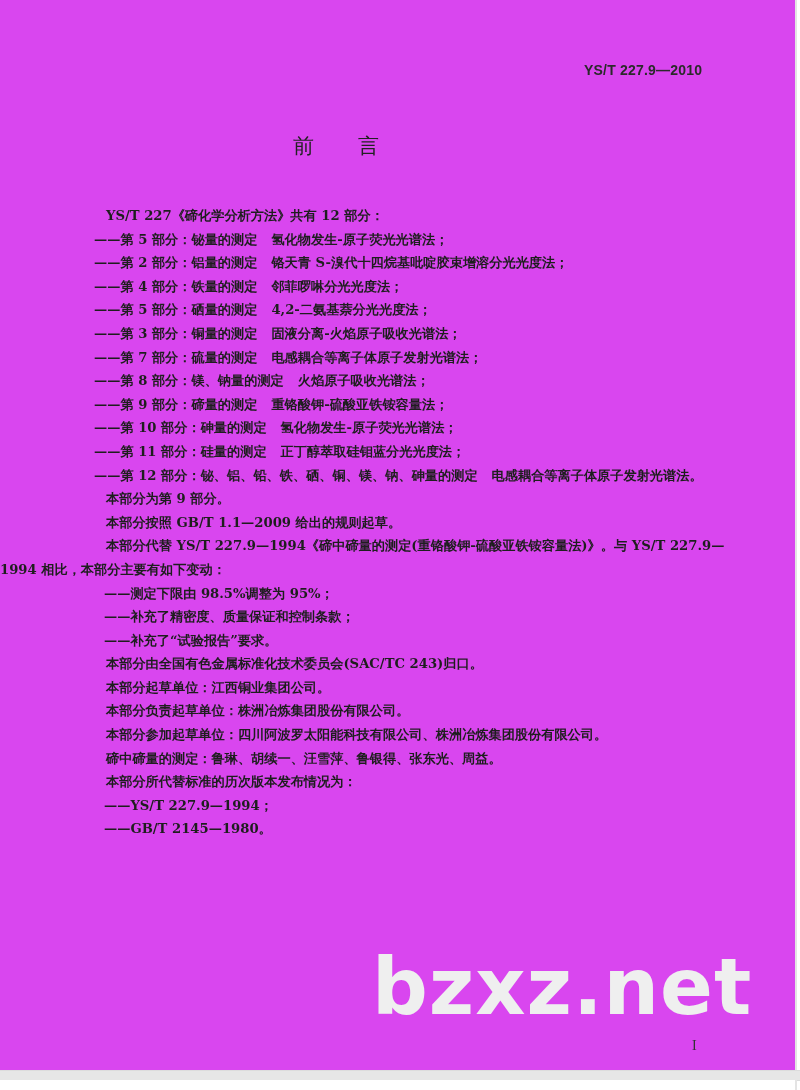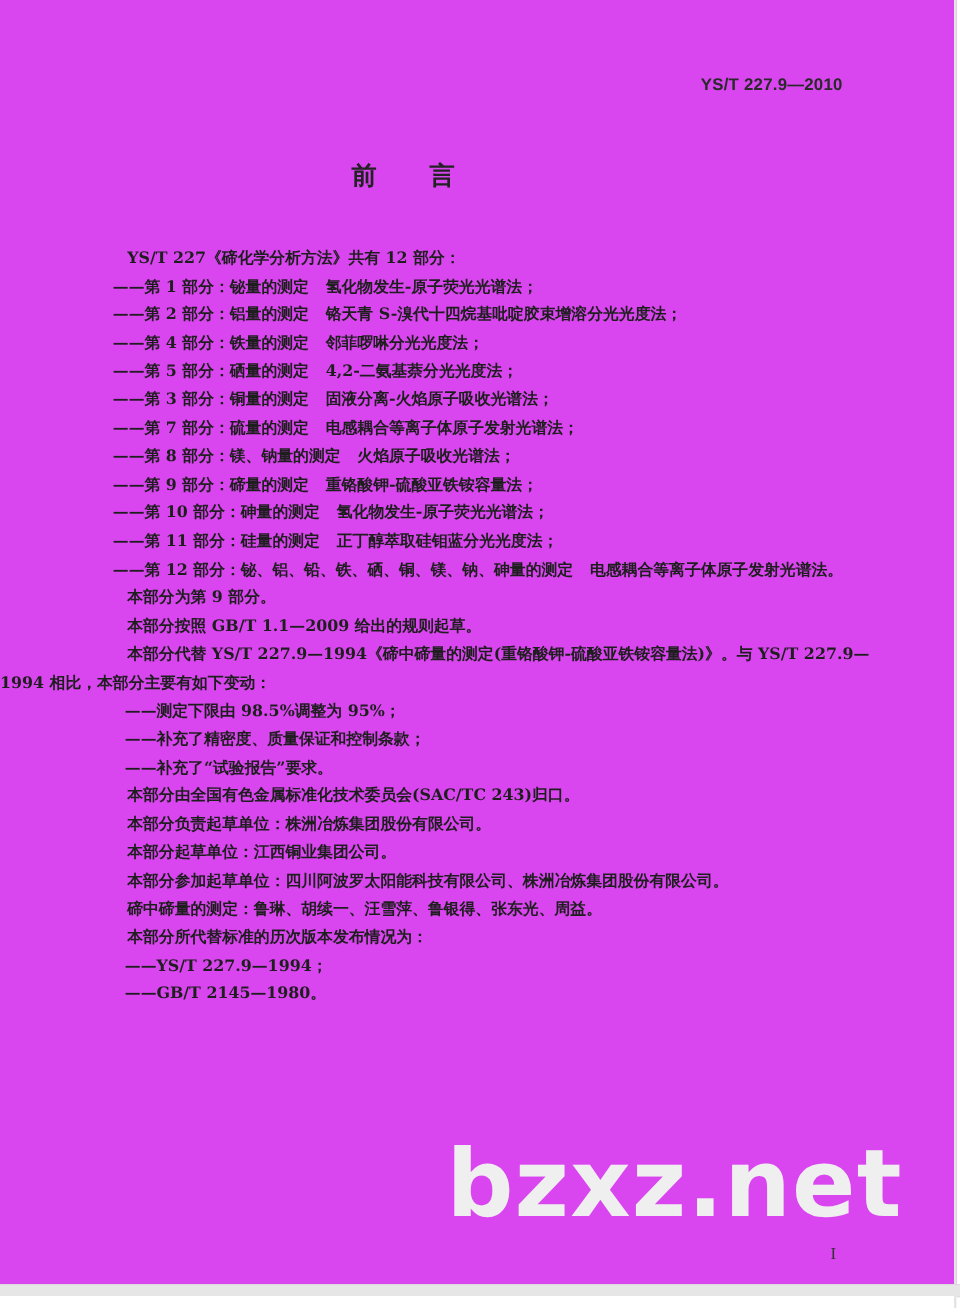--- a/index.html
+++ b/index.html
@@ -31,21 +31,21 @@
   .std-code {
     position: absolute; top: 62px; left: 584px;
     font-family: "Liberation Sans", "DejaVu Sans", sans-serif;
     font-weight: bold; font-size: 14px; letter-spacing: 0.2px;
     color: #2a2a2a;
   }
   .title {
     position: absolute; top: 132px; left: 0; width: 672px;
     text-align: center;
     font-family: "DejaVu Sans", sans-serif;
-    font-weight: bold; font-size: 21px;
+    font-weight: normal; font-size: 21px;
     color: #222;
   }
   .title span { display: inline-block; }
   .title .gap { width: 44px; }
   .body {
     position: absolute; top: 204px; left: 0; width: 648px;
     font-size: 13.2px; line-height: 23.6px;
     font-weight: bold;
   }
   .line { position: relative; white-space: nowrap; height: 23.6px; }
@@ -71,21 +71,21 @@
   <div class="std-code">YS/T 227.9—2010</div>
 
   <div class="title">
     <span>前</span><span class="gap"></span><span>言</span>
   </div>
 
   <div class="body">
     <div class="line p">YS/T 227《碲化学分析方法》共有 12 部分：</div>
 
     <div>
-      <div class="line li"><span>——</span><span>第 1 部分：铋量的测定</span><span class="sp"></span><span>氢化物发生-原子荧光光谱法；</span></div>
+      <div class="line li"><span>——</span><span>第 5 部分：铋量的测定</span><span class="sp"></span><span>氢化物发生-原子荧光光谱法；</span></div>
       <div class="line li"><span>——</span><span>第 2 部分：铝量的测定</span><span class="sp"></span><span>铬天青 S-溴代十四烷基吡啶胶束增溶分光光度法；</span></div>
       <div class="line li"><span>——</span><span>第 4 部分：铁量的测定</span><span class="sp"></span><span>邻菲啰啉分光光度法；</span></div>
       <div class="line li"><span>——</span><span>第 5 部分：硒量的测定</span><span class="sp"></span><span>4,2-二氨基萘分光光度法；</span></div>
       <div class="line li"><span>——</span><span>第 3 部分：铜量的测定</span><span class="sp"></span><span>固液分离-火焰原子吸收光谱法；</span></div>
       <div class="line li"><span>——</span><span>第 7 部分：硫量的测定</span><span class="sp"></span><span>电感耦合等离子体原子发射光谱法；</span></div>
       <div class="line li"><span>——</span><span>第 8 部分：镁、钠量的测定</span><span class="sp"></span><span>火焰原子吸收光谱法；</span></div>
       <div class="line li"><span>——</span><span>第 9 部分：碲量的测定</span><span class="sp"></span><span>重铬酸钾-硫酸亚铁铵容量法；</span></div>
       <div class="line li"><span>——</span><span>第 10 部分：砷量的测定</span><span class="sp"></span><span>氢化物发生-原子荧光光谱法；</span></div>
       <div class="line li"><span>——</span><span>第 11 部分：硅量的测定</span><span class="sp"></span><span>正丁醇萃取硅钼蓝分光光度法；</span></div>
       <div class="line li"><span>——</span><span>第 12 部分：铋、铝、铅、铁、硒、铜、镁、钠、砷量的测定</span><span class="sp"></span><span>电感耦合等离子体原子发射光谱法。</span></div>
@@ -96,22 +96,22 @@
     <div class="line p">本部分代替 YS/T 227.9—1994《碲中碲量的测定(重铬酸钾-硫酸亚铁铵容量法)》。与 YS/T 227.9—</div>
     <div class="line cont">1994 相比，本部分主要有如下变动：</div>
 
     <div>
       <div class="line li2">——测定下限由 98.5%调整为 95%；</div>
       <div class="line li2">——补充了精密度、质量保证和控制条款；</div>
       <div class="line li2">——补充了“试验报告”要求。</div>
     </div>
 
     <div class="line p">本部分由全国有色金属标准化技术委员会(SAC/TC 243)归口。</div>
+    <div class="line p">本部分起草单位：江西铜业集团公司。</div>
     <div class="line p">本部分负责起草单位：株洲冶炼集团股份有限公司。</div>
-    <div class="line p">本部分起草单位：江西铜业集团公司。</div>
     <div class="line p">本部分参加起草单位：四川阿波罗太阳能科技有限公司、株洲冶炼集团股份有限公司。</div>
     <div class="line p">碲中碲量的测定：鲁琳、胡续一、汪雪萍、鲁银得、张东光、周益。</div>
     <div class="line p">本部分所代替标准的历次版本发布情况为：</div>
 
     <div>
       <div class="line li2">——YS/T 227.9—1994；</div>
       <div class="line li2">——GB/T 2145—1980。</div>
     </div>
   </div>
 

